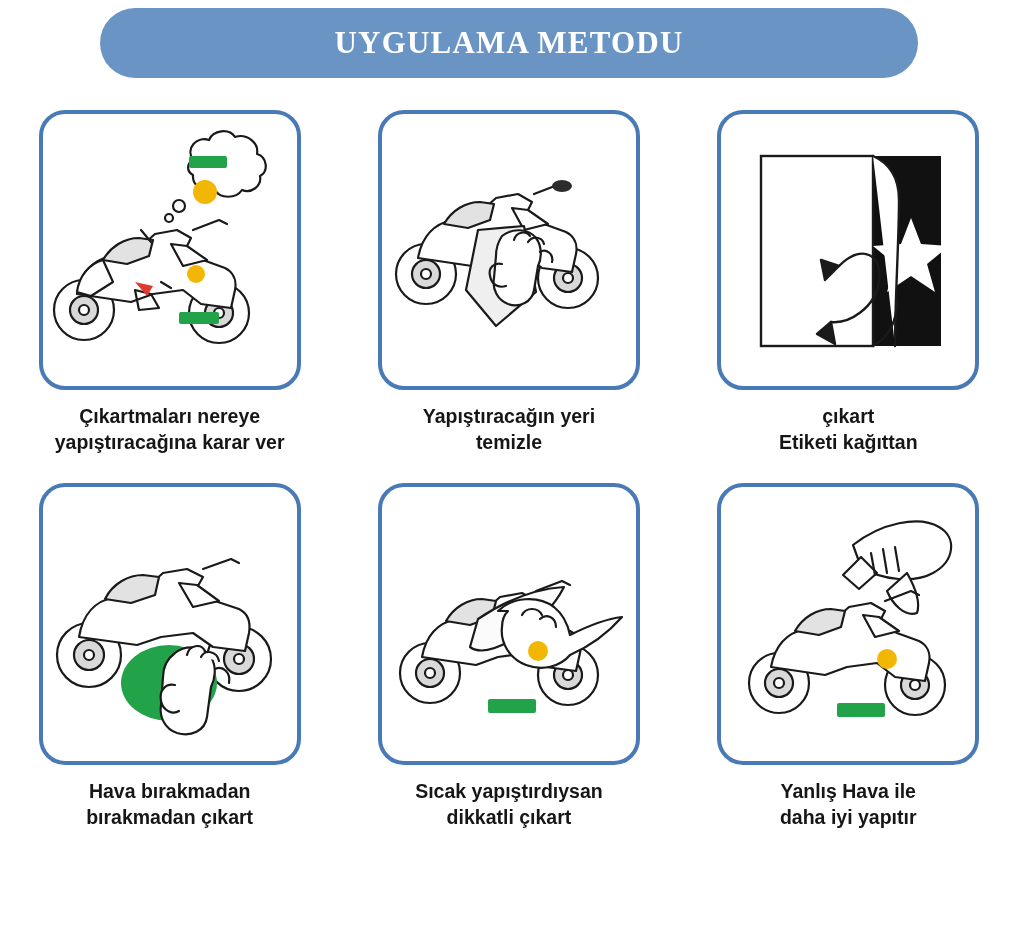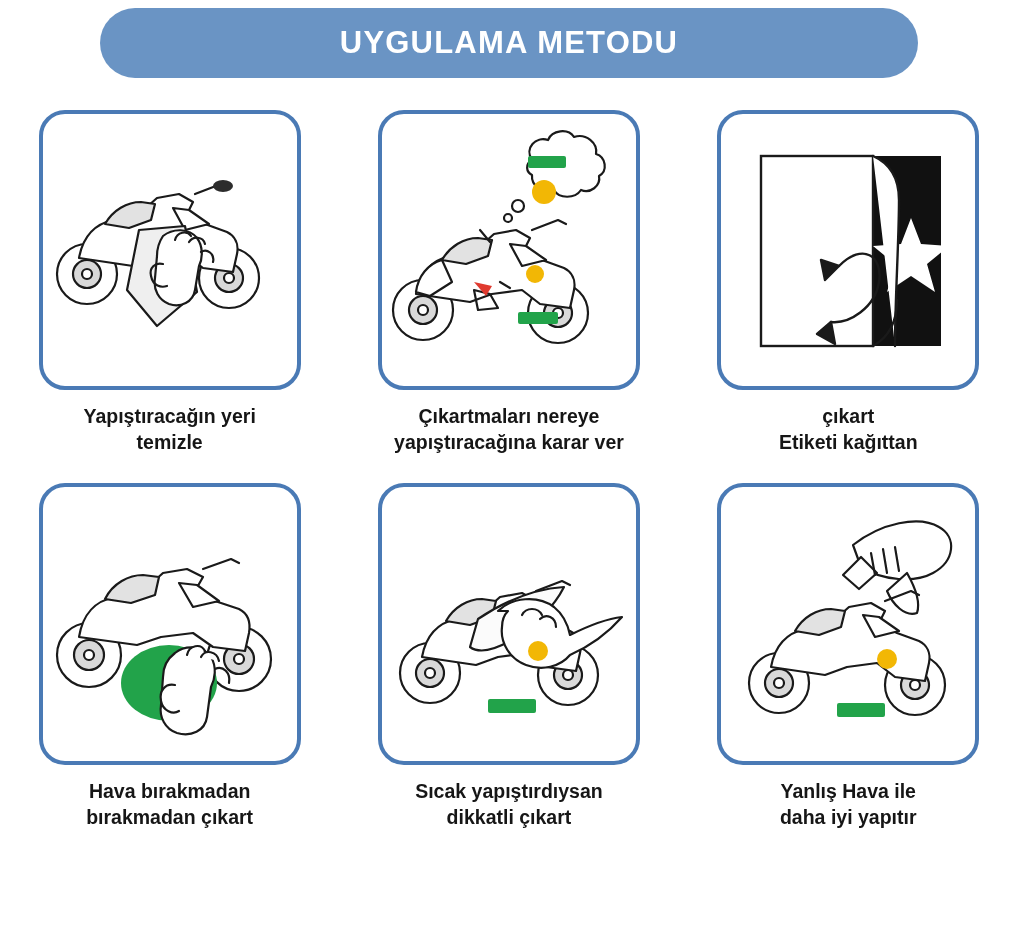--- a/index.html
+++ b/index.html
@@ -30,20 +30,21 @@
     border-radius: 36px;
     display: flex;
     align-items: center;
     justify-content: center;
   }
   .banner-title {
     color: #ffffff;
     font-size: 31px;
     font-weight: bold;
     letter-spacing: 1.2px;
+    font-family: Liberation Serif, serif;
   }
   
   .grid {
     position: absolute;
     left: 0;
     top: 110px;
     width: 1018px;
     display: flex;
     flex-wrap: wrap;
   }
@@ -87,20 +88,64 @@
     <div class="banner-title">UYGULAMA METODU</div>
   </div>
 
   <div class="grid">
 
     <div class="cell">
       <div class="frame">
         <svg width="254" height="272" viewBox="0 0 254 272">
           <g fill="none" stroke="#1a1a1a" stroke-width="2.2" stroke-linejoin="round" stroke-linecap="round">
 
+            <path d="M150 46c-8-12 4-24 16-20 4-10 20-12 26-3 12-4 24 6 22 17 10 3 12 17 3 22 2 10-9 18-18 14-6 9-22 9-27 0-11 4-23-4-22-15 -6-3-7-11 0-15z" fill="#ffffff"></path>
+            <circle cx="136" cy="92" r="6" fill="#ffffff"></circle>
+            <circle cx="126" cy="104" r="4" fill="#ffffff"></circle>
+
+            <circle cx="41" cy="196" r="30" fill="#ffffff"></circle>
+            <circle cx="41" cy="196" r="14" fill="#d9d9d9"></circle>
+            <circle cx="41" cy="196" r="5" fill="#ffffff"></circle>
+
+            <circle cx="176" cy="199" r="30" fill="#ffffff"></circle>
+            <circle cx="176" cy="199" r="14" fill="#d9d9d9"></circle>
+            <circle cx="176" cy="199" r="5" fill="#ffffff"></circle>
+
+            <path d="M34 180c4-22 16-34 34-38l26-6 18-16 22-4 14 8-6 12 18 10 22 8c8 4 12 12 10 22l-4 18-30-4-18-14-30 4-22 8z" fill="#ffffff"></path>
+
+            <path d="M60 146c8-14 22-22 36-22l14 2-4 16-22 8z" fill="#e2e2e2"></path>
+            <path d="M34 178c2-16 12-28 26-32l10 22-22 14z" fill="#ffffff"></path>
+            <path d="M128 130l16 2 20 14-24 6z" fill="#ffffff"></path>
+
+            <path d="M150 116l26-10 8 4"></path>
+            <path d="M108 128l-10-12"></path>
+
+            <path d="M92 176l16 4 8 14-20 2z"></path>
+            <path d="M118 168l10 6"></path>
+          </g>
+
+          <rect x="136" y="198" width="40" height="12" rx="2" fill="#22a34a"></rect>
+          <circle cx="153" cy="160" r="9" fill="#f2b705"></circle>
+          <path d="M92 168 l18 4 -6 10 z" fill="#e03a2f"></path>
+
+          <rect x="146" y="42" width="38" height="12" rx="2" fill="#22a34a"></rect>
+          <circle cx="162" cy="78" r="12" fill="#f2b705"></circle>
+        </svg>
+      </div>
+      <div class="caption">
+        <div>Çıkartmaları nereye</div>
+        <div>yapıştıracağına karar ver</div>
+      </div>
+    </div>
+
+    <div class="cell">
+      <div class="frame">
+        <svg width="254" height="272" viewBox="0 0 254 272">
+          <g fill="none" stroke="#1a1a1a" stroke-width="2.2" stroke-linejoin="round" stroke-linecap="round">
+
             <circle cx="44" cy="160" r="30" fill="#ffffff"></circle>
             <circle cx="44" cy="160" r="14" fill="#d9d9d9"></circle>
             <circle cx="44" cy="160" r="5" fill="#ffffff"></circle>
             <circle cx="186" cy="164" r="30" fill="#ffffff"></circle>
             <circle cx="186" cy="164" r="14" fill="#d9d9d9"></circle>
             <circle cx="186" cy="164" r="5" fill="#ffffff"></circle>
 
             <path d="M36 144c4-22 16-34 34-38l26-6 18-16 22-4 14 8-6 12 18 10 22 8c8 4 12 12 10 22l-4 18-30-4-18-14-30 4-22 8z" fill="#ffffff"></path>
             <path d="M62 110c8-14 22-22 36-22l14 2-4 16-22 8z" fill="#e2e2e2"></path>
             <path d="M130 94l16 2 20 14-24 6z" fill="#ffffff"></path>
@@ -113,64 +158,20 @@
             <path d="M132 126c2-8 12-10 16-4"></path>
             <path d="M146 128c4-6 14-6 16 2"></path>
             <path d="M158 138c6-4 14 2 12 10"></path>
             <path d="M120 150c-8-2-14 4-12 12 2 10 10 12 16 10"></path>
           </g>
         </svg>
       </div>
       <div class="caption">
         <div>Yapıştıracağın yeri</div>
         <div>temizle</div>
-      </div>
-    </div>
-
-    <div class="cell">
-      <div class="frame">
-        <svg width="254" height="272" viewBox="0 0 254 272">
-          <g fill="none" stroke="#1a1a1a" stroke-width="2.2" stroke-linejoin="round" stroke-linecap="round">
-
-            <path d="M150 46c-8-12 4-24 16-20 4-10 20-12 26-3 12-4 24 6 22 17 10 3 12 17 3 22 2 10-9 18-18 14-6 9-22 9-27 0-11 4-23-4-22-15 -6-3-7-11 0-15z" fill="#ffffff"></path>
-            <circle cx="136" cy="92" r="6" fill="#ffffff"></circle>
-            <circle cx="126" cy="104" r="4" fill="#ffffff"></circle>
-
-            <circle cx="41" cy="196" r="30" fill="#ffffff"></circle>
-            <circle cx="41" cy="196" r="14" fill="#d9d9d9"></circle>
-            <circle cx="41" cy="196" r="5" fill="#ffffff"></circle>
-
-            <circle cx="176" cy="199" r="30" fill="#ffffff"></circle>
-            <circle cx="176" cy="199" r="14" fill="#d9d9d9"></circle>
-            <circle cx="176" cy="199" r="5" fill="#ffffff"></circle>
-
-            <path d="M34 180c4-22 16-34 34-38l26-6 18-16 22-4 14 8-6 12 18 10 22 8c8 4 12 12 10 22l-4 18-30-4-18-14-30 4-22 8z" fill="#ffffff"></path>
-
-            <path d="M60 146c8-14 22-22 36-22l14 2-4 16-22 8z" fill="#e2e2e2"></path>
-            <path d="M34 178c2-16 12-28 26-32l10 22-22 14z" fill="#ffffff"></path>
-            <path d="M128 130l16 2 20 14-24 6z" fill="#ffffff"></path>
-
-            <path d="M150 116l26-10 8 4"></path>
-            <path d="M108 128l-10-12"></path>
-
-            <path d="M92 176l16 4 8 14-20 2z"></path>
-            <path d="M118 168l10 6"></path>
-          </g>
-
-          <rect x="136" y="198" width="40" height="12" rx="2" fill="#22a34a"></rect>
-          <circle cx="153" cy="160" r="9" fill="#f2b705"></circle>
-          <path d="M92 168 l18 4 -6 10 z" fill="#e03a2f"></path>
-
-          <rect x="146" y="42" width="38" height="12" rx="2" fill="#22a34a"></rect>
-          <circle cx="162" cy="78" r="12" fill="#f2b705"></circle>
-        </svg>
-      </div>
-      <div class="caption">
-        <div>Çıkartmaları nereye</div>
-        <div>yapıştıracağına karar ver</div>
       </div>
     </div>
 
     <div class="cell">
       <div class="frame">
         <svg width="254" height="272" viewBox="0 0 254 272">
 
           <rect x="148" y="42" width="72" height="190" fill="#111111"></rect>
 
           <rect x="40" y="42" width="112" height="190" fill="#ffffff" stroke="#1a1a1a" stroke-width="2.4"></rect>

